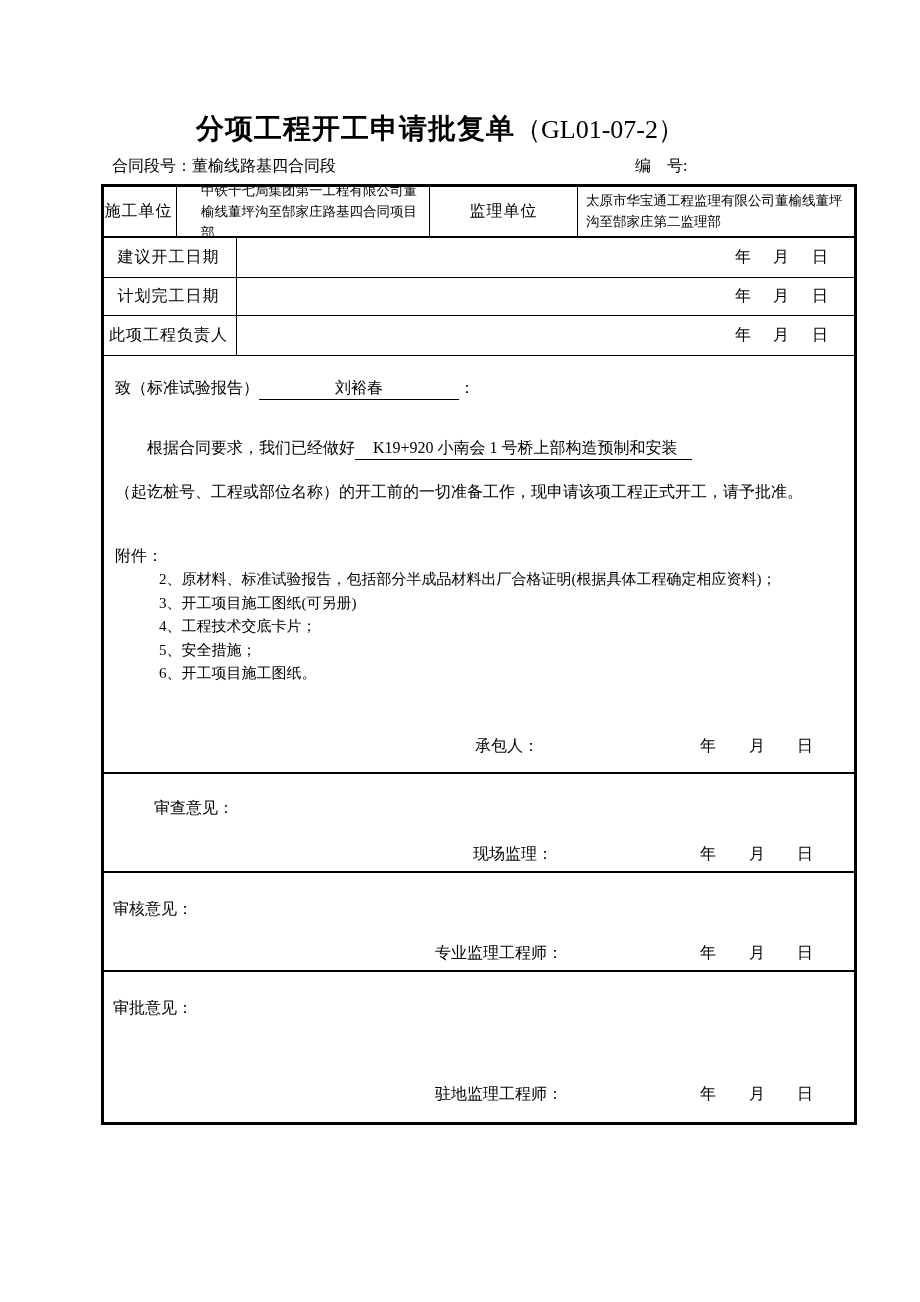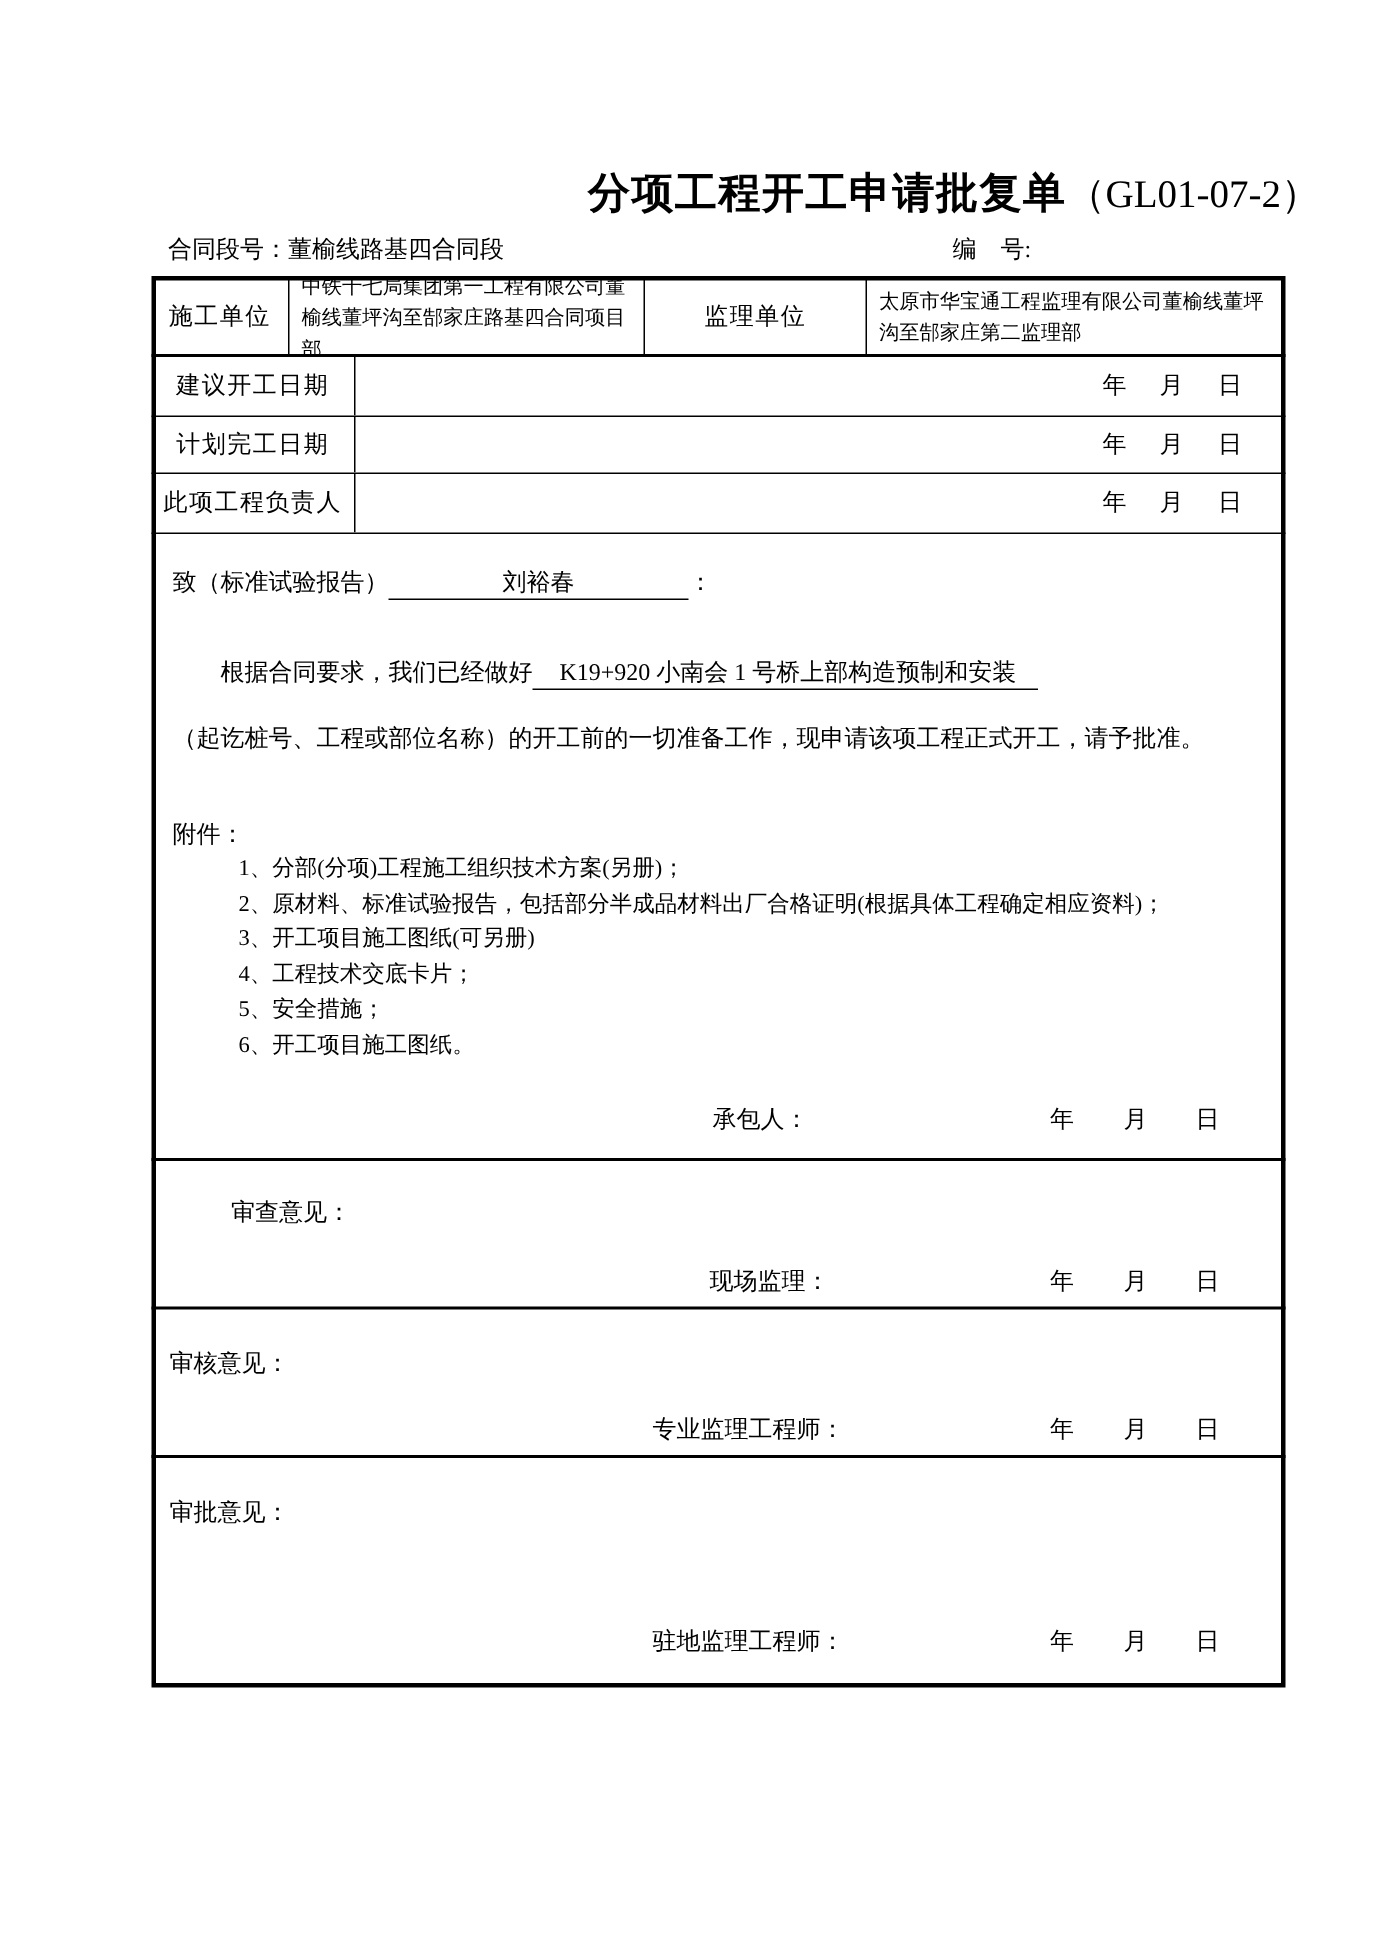--- a/index.html
+++ b/index.html
@@ -4,40 +4,40 @@
 <style>
   * { margin:0; padding:0; box-sizing:border-box; }
   html,body { background:#ffffff; }
   body {
     width:920px; height:1302px;
     font-family:"Liberation Serif","DejaVu Serif",serif;
     color:#000;
   }
   .page { position:relative; width:920px; height:1302px; background:#fff; overflow:hidden; }
 
-  .title { position:absolute; top:110px; left:0; width:880px; text-align:right;
+  .title { position:absolute; top:110px; left:0; width:880px; text-align:center;
            font-size:28px; font-weight:bold; letter-spacing:1px; white-space:nowrap; }
   .title .code { font-weight:normal; letter-spacing:0; font-size:26px; }
 
   .meta-row { position:absolute; top:156px; left:0; width:920px; height:22px; font-size:16px; }
   .contract { position:absolute; left:112px; top:0; white-space:nowrap; }
   .serial   { position:absolute; left:635px; top:0; white-space:nowrap; }
 
   .form-table { position:absolute; left:101px; top:184px; width:756px; height:941px; }
   .outer-border { position:absolute; left:0; top:0; width:756px; height:941px;
                   border:3px solid #000; pointer-events:none; z-index:5; }
 
   .cell { position:absolute; overflow:hidden; }
   .center-label { display:flex; align-items:center; justify-content:center;
                   font-size:16px; letter-spacing:1px; }
   .unit-value { display:flex; align-items:center; font-size:13.5px; line-height:21px;
                 padding:4px 8px; }
 
   .row-a { top:0; height:54px; width:756px; border-bottom:2px solid #000; }
-  .a1 { left:0;   top:0; width:92px;  height:54px; border-right:1px solid #000; }
+  .a1 { left:0;   top:0; width:76px;  height:54px; border-right:1px solid #000; }
   .a2 { left:92px; top:0; width:237px; height:54px; border-right:1px solid #000; }
   .a3 { left:329px; top:0; width:148px; height:54px; border-right:1px solid #000; }
   .a4 { left:477px; top:0; width:279px; height:54px; }
 
   .date-row { width:756px; border-bottom:1px solid #000; }
   .row-b { top:54px;  height:40px; }
   .row-c { top:94px;  height:38px; }
   .row-d { top:132px; height:40px; }
   .date-label { left:0; top:0; width:136px; height:100%; border-right:1px solid #000; }
   .ymd { position:absolute; top:0; height:100%; display:flex; align-items:center;
@@ -123,21 +123,20 @@
     <div class="cell big-cell">
       <div class="line to-line">
         <span>致（标准试验报告）</span><span class="fill-underline">刘裕春</span><span>：</span>
       </div>
       <div class="line body-line">
         <span>根据合同要求，我们已经做好</span><span class="body-underline">K19+920 小南会 1 号桥上部构造预制和安装</span>
       </div>
       <div class="line parens-line">（起讫桩号、工程或部位名称）的开工前的一切准备工作，现申请该项工程正式开工，请予批准。</div>
       <div class="line attach-label">附件：</div>
       <div class="attach-list">
-        <div>1、分部(分项)工程施工组织技术方案(另册)；</div>
         <div>2、原材料、标准试验报告，包括部分半成品材料出厂合格证明(根据具体工程确定相应资料)；</div>
         <div>3、开工项目施工图纸(可另册)</div>
         <div>4、工程技术交底卡片；</div>
         <div>5、安全措施；</div>
         <div>6、开工项目施工图纸。</div>
       </div>
       <div class="sig-row contractor-row">
         <span class="sig-label sig-label-a">承包人：</span>
         <span class="sig-y">年</span>
         <span class="sig-m">月</span>

